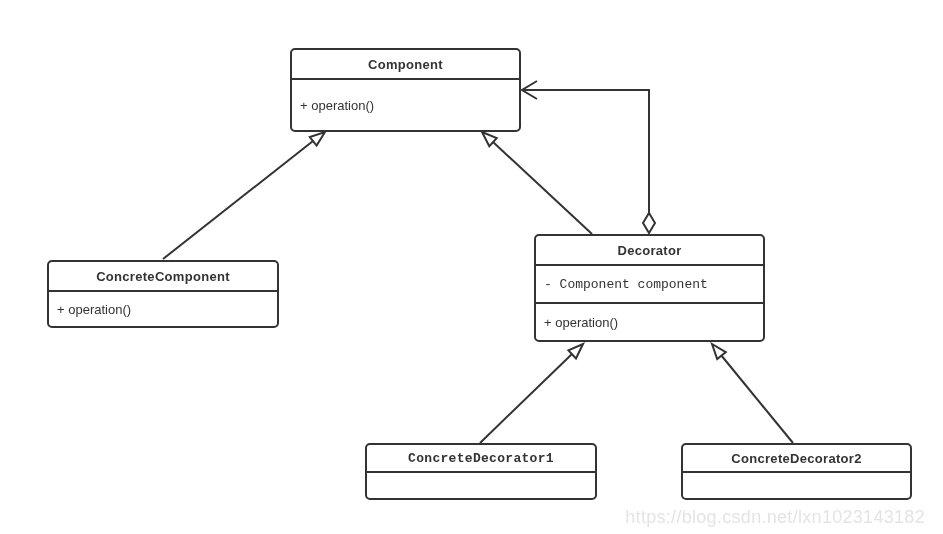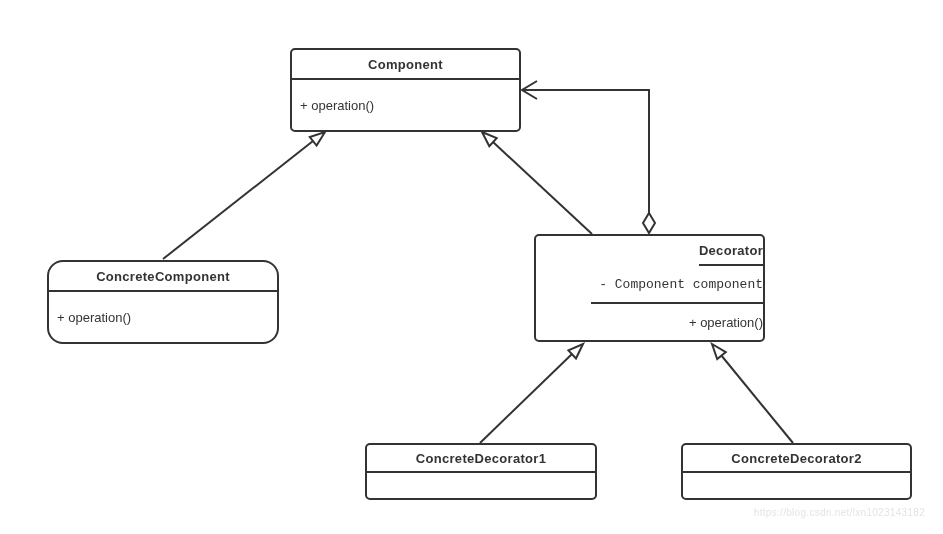--- a/index.html
+++ b/index.html
@@ -42,21 +42,21 @@
     align-items: center;
     padding-left: 8px;
     font-size: 13px;
     flex: 1;
   }
   .uml-compartment.bordered { border-bottom: 2px solid #333333; font-family: Liberation Mono, monospace; }
   .watermark {
     position: absolute;
     top: 507px;
     right: 18px;
-    font-size: 10px;
+    font-size: 18px;
     color: #e4e4e4;
     letter-spacing: 0.3px;
     white-space: nowrap;
   }
 </style>
 </head>
 <body>
 
 <div class="canvas">
 
@@ -87,33 +87,33 @@
       <line x1="793" y1="443" x2="721" y2="355"></line>
       <polygon points="712,344 725.8,352.1 717.2,359.1" fill="#ffffff"></polygon>
     </g>
   </svg>
 
   <div class="uml-class" style="left:290px; top:48px; width:231px; height:84px;">
     <div class="uml-title" style="height:30px;">Component</div>
     <div class="uml-compartment">+ operation()</div>
   </div>
 
-  <div class="uml-class" style="left:47px; top:260px; width:232px; height:84px;border-radius:16px;">
+  <div class="uml-class" style="left:47px; top:260px; width:232px; height:68px;">
     <div class="uml-title" style="height:30px;">ConcreteComponent</div>
     <div class="uml-compartment">+ operation()</div>
   </div>
 
-  <div class="uml-class" style="left:534px; top:234px; width:231px; height:108px;align-items:flex-end;">
+  <div class="uml-class" style="left:534px; top:234px; width:231px; height:108px;">
     <div class="uml-title" style="height:30px;">Decorator</div>
     <div class="uml-compartment bordered" style="flex:0 0 38px;">- Component component</div>
     <div class="uml-compartment">+ operation()</div>
   </div>
 
   <div class="uml-class" style="left:365px; top:443px; width:232px; height:57px;">
-    <div class="uml-title" style="height:28px;">ConcreteDecorator1</div>
+    <div class="uml-title" style="height:28px;font-family:Liberation Mono, monospace;">ConcreteDecorator1</div>
     <div class="uml-compartment"></div>
   </div>
 
   <div class="uml-class" style="left:681px; top:443px; width:231px; height:57px;">
     <div class="uml-title" style="height:28px;">ConcreteDecorator2</div>
     <div class="uml-compartment"></div>
   </div>
 
   <div class="watermark">https://blog.csdn.net/lxn1023143182</div>
 

